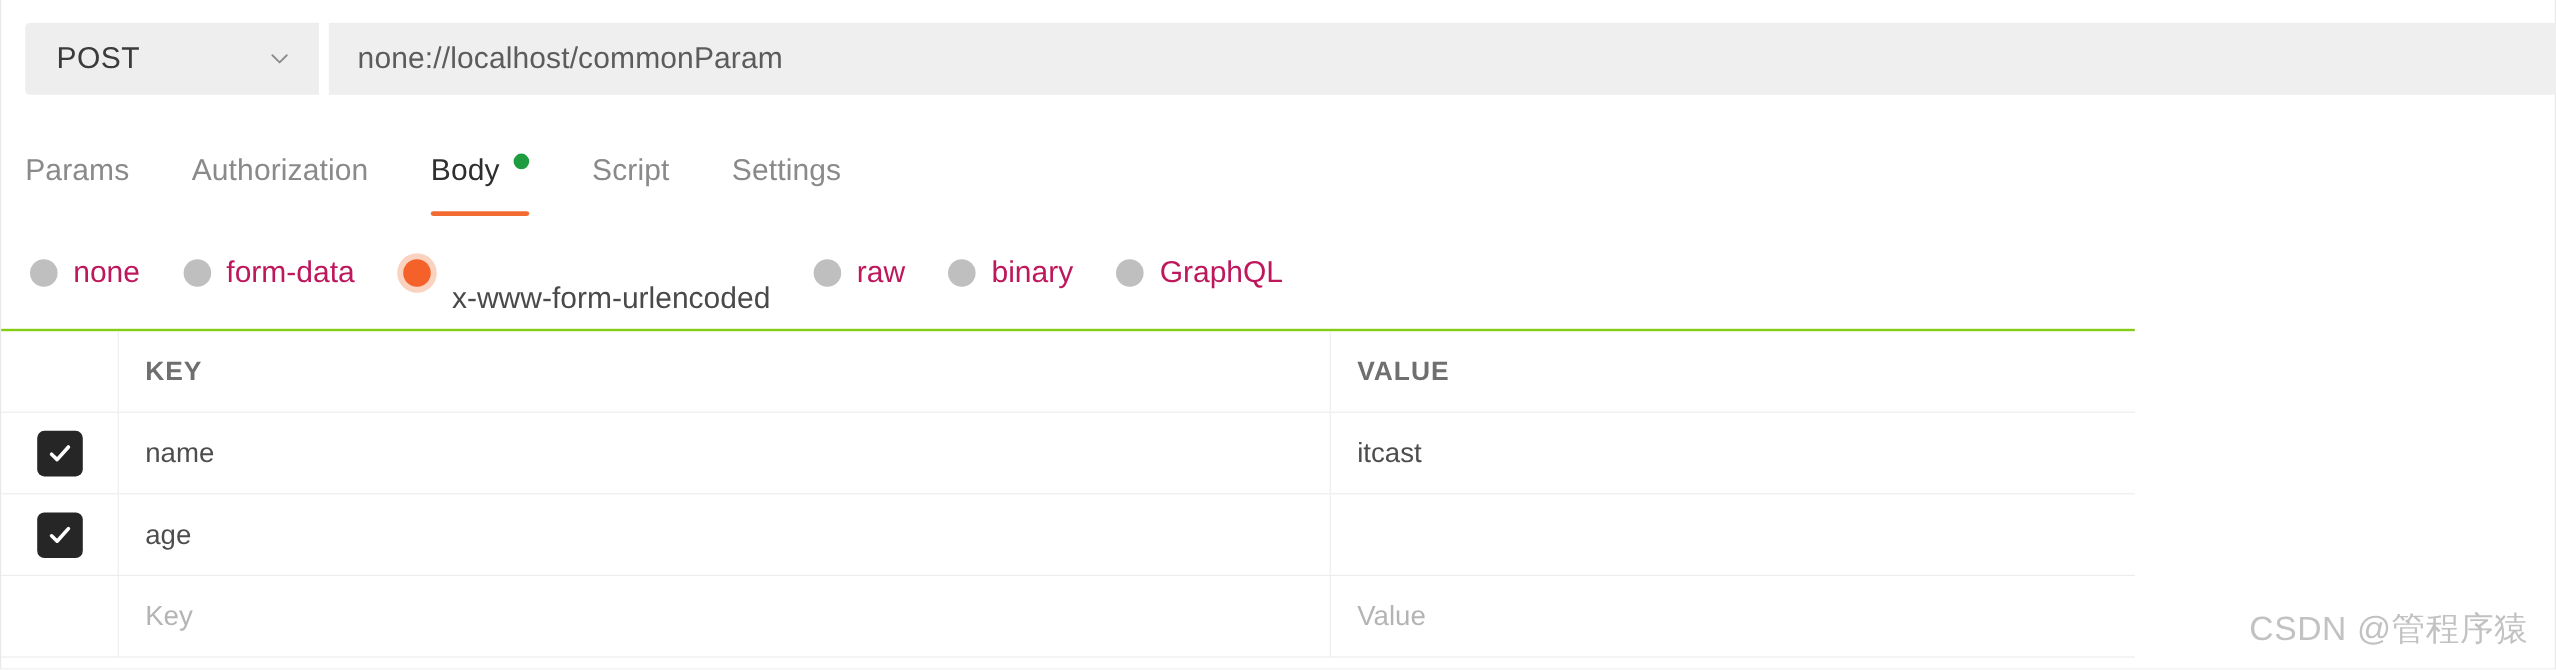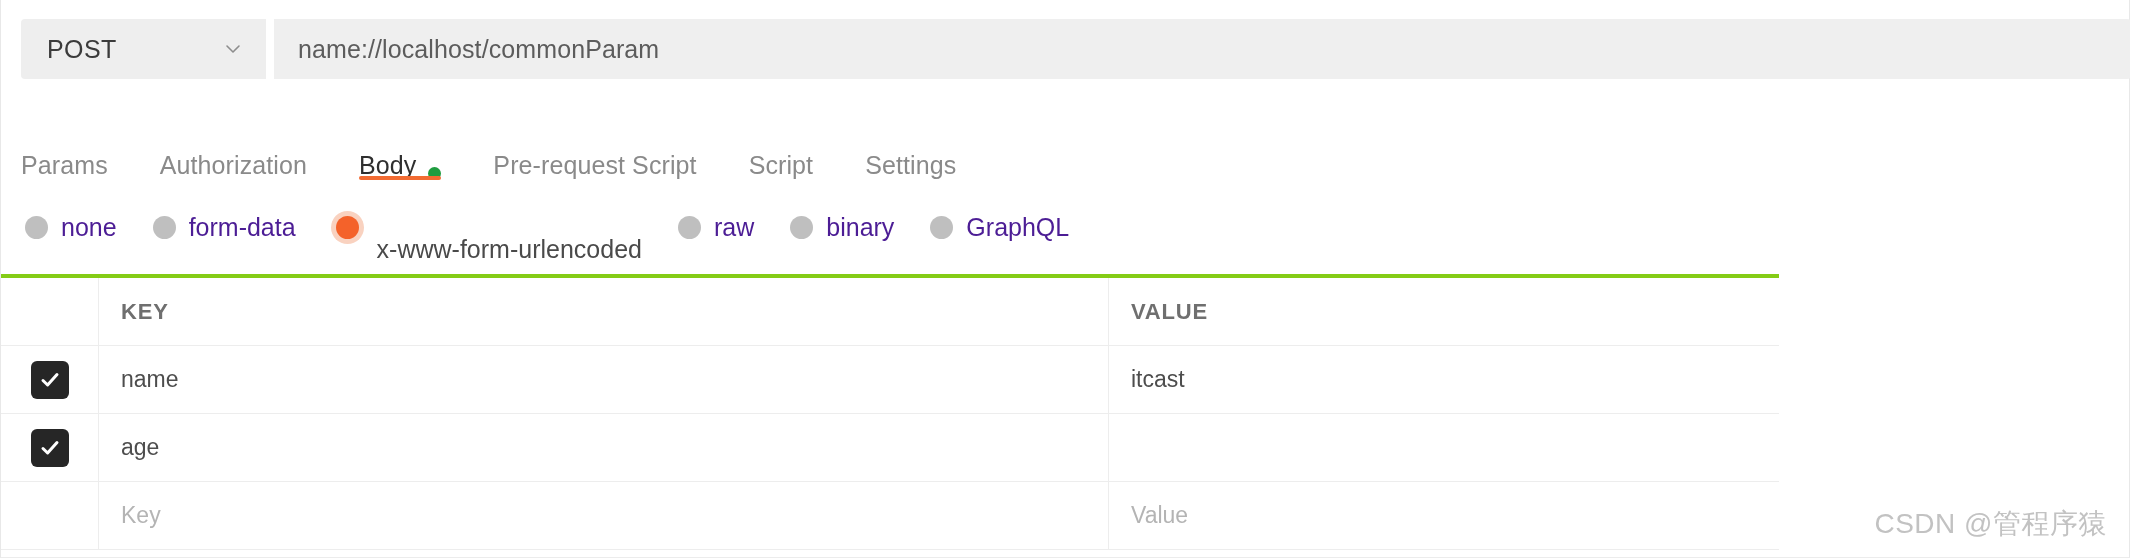--- a/index.html
+++ b/index.html
@@ -72,21 +72,21 @@
     position: absolute;
     left: 20px;
     top: 128px;
     height: 52px;
     display: flex;
     align-items: flex-start;
   }
   .tab {
     position: relative;
     display: flex;
-    align-items: flex-end;
+    align-items: flex-start;
     padding: 0 0 0 0;
     margin-right: 52px;
     cursor: pointer;
     height: 52px;
   }
   .tab:last-child { margin-right: 0; }
   .tab-label {
     font-size: 25px;
     color: #8a8a8a;
     letter-spacing: 0.1px;
@@ -141,32 +141,32 @@
     flex: none;
   }
   .radio-opt.selected .radio-mark {
     background: #f4622a;
     box-shadow: 0 0 0 5px #f9d2c0;
     margin-right: 18px;
     margin-left: 4px;
   }
   .radio-label {
     font-size: 25px;
-    color: #4c1d95;
+    color: #be185d;
     white-space: nowrap;
   }
   .radio-opt.selected .radio-label { color: #4a4a4a; margin-top: 44px; }
 
   
   .kv-table {
     position: absolute;
     left: 0;
     top: 274px;
     width: 1778px;
-    border-top: 4px solid #84cc16;
+    border-top: 2px solid #84cc16;
   }
   .kv-row {
     display: flex;
     height: 68px;
     border-bottom: 1px solid #ededed;
   }
   .kv-row.last { border-bottom: 1px solid #ededed; }
   .cell-check {
     width: 98px;
     flex: none;
@@ -232,44 +232,41 @@
     <div class="method-select">
       <span class="method-label">POST</span>
       <span class="chevron-down">
         <svg width="22" height="22" viewBox="0 0 22 22">
           <path d="M5 8 L11 14 L17 8" fill="none" stroke="#8d8d8d" stroke-width="1.6" stroke-linecap="round" stroke-linejoin="round"></path>
         </svg>
       </span>
     </div>
     <div class="url-gap"></div>
     <div class="url-field">
-      <span class="url-text">name://localhost/commonParam</span>
+      <span class="url-text">none://localhost/commonParam</span>
     </div>
   </div>
 
   <div class="tabs">
 
     <div class="tab">
       <span class="tab-label">Params</span>
     </div>
 
     <div class="tab">
       <span class="tab-label">Authorization</span>
     </div>
 
 
     <div class="tab active">
       <span class="tab-label">Body</span>
       <span class="tab-dot"></span>
       <span class="tab-underline"></span>
     </div>
 
-    <div class="tab">
-      <span class="tab-label">Pre-request Script</span>
-    </div>
 
     <div class="tab">
       <span class="tab-label">Script</span>
     </div>
 
     <div class="tab">
       <span class="tab-label">Settings</span>
     </div>
 
   </div>

